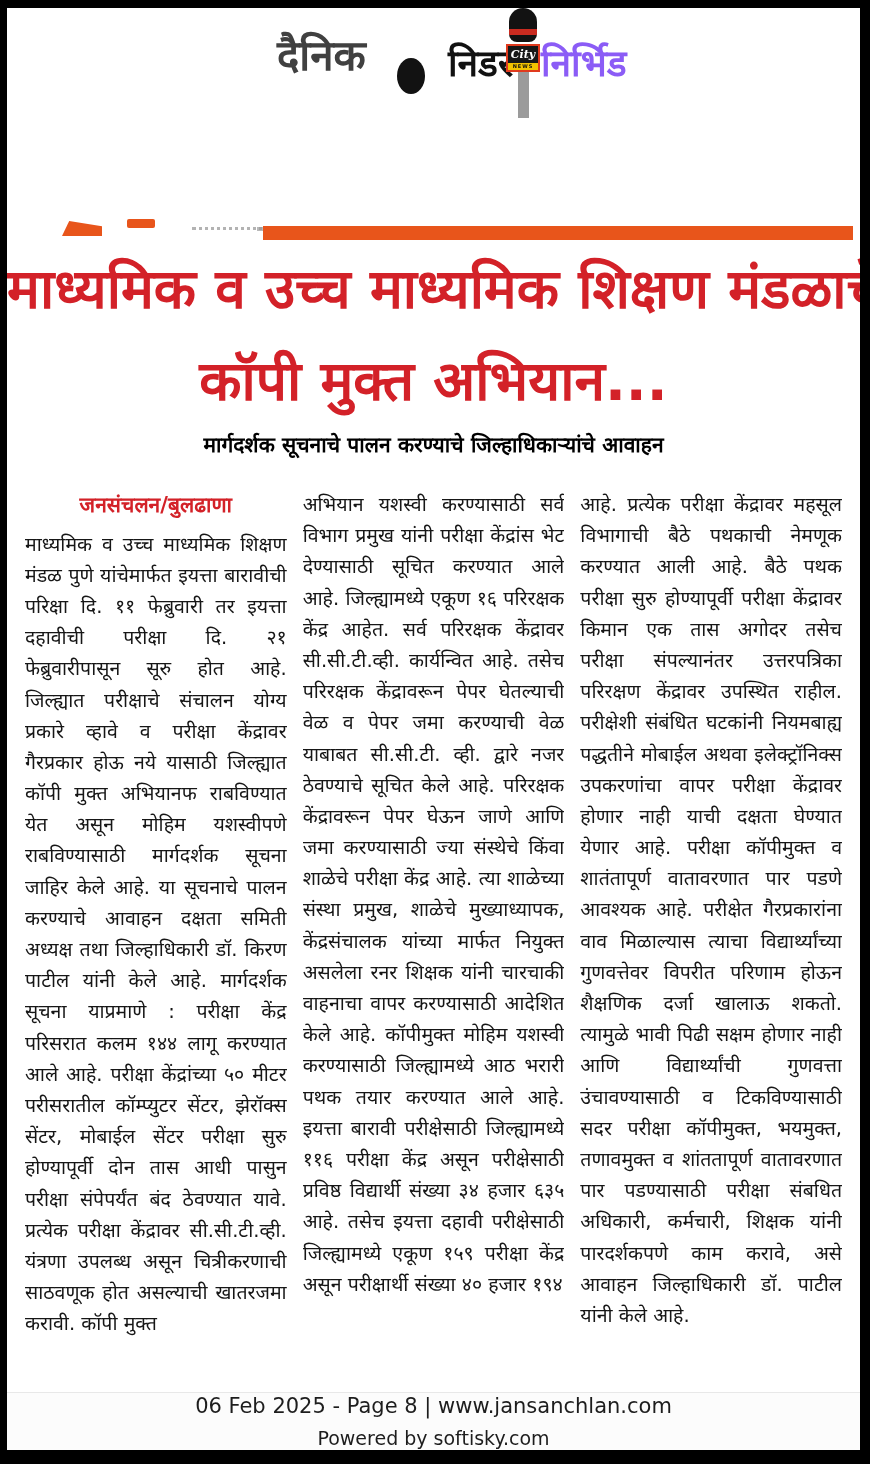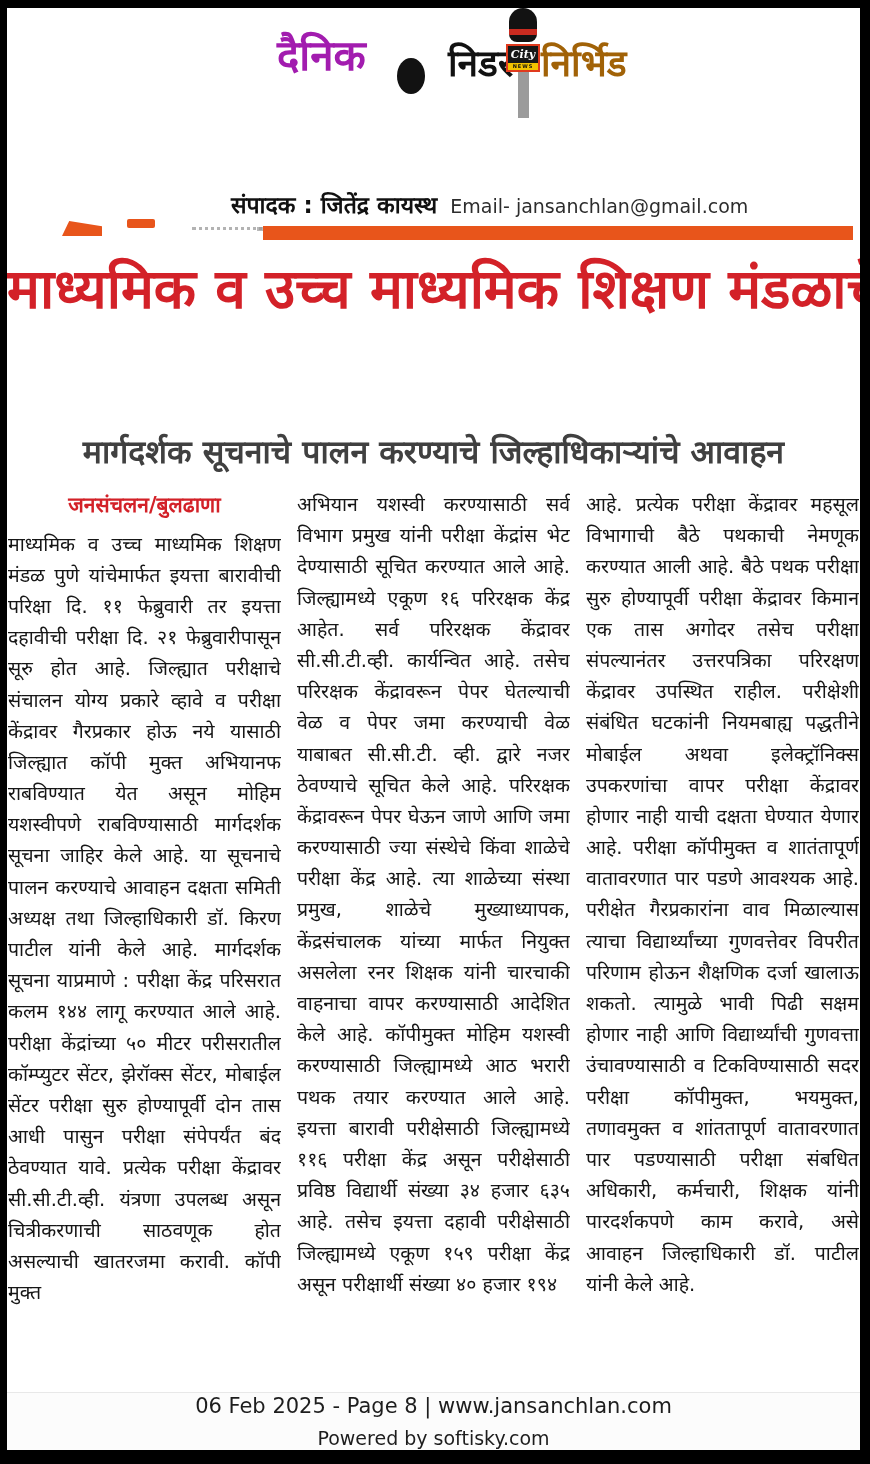--- a/index.html
+++ b/index.html
@@ -15,38 +15,38 @@
     position:absolute;left:7px;top:8px;right:10px;bottom:14px;
     background:#fff;
     display:flex;flex-direction:column;
     overflow:hidden;
   }
 
   
   .masthead{position:relative;height:207px;flex:0 0 auto;}
   .dainik{
     position:absolute;left:270px;top:25px;
-    font-size:42px;font-weight:bold;color:#a21caf;line-height:1.1;white-space:nowrap;
+    font-size:42px;font-weight:bold;color:#404040;line-height:1.1;white-space:nowrap;
   }
   .logo-main{
     position:absolute;left:228px;top:30px;
     font-size:92px;font-weight:bold;color:#e8551b;
     line-height:1.2;white-space:nowrap;letter-spacing:-2px;
   }
   .logo-dot{
     position:absolute;left:390px;top:50px;width:28px;height:36px;
     background:#121212;border-radius:50%;
   }
   .nidar{
     position:absolute;left:441px;top:28px;
     font-size:37px;font-weight:bold;color:#111;white-space:nowrap;
   }
   .nirbhid{
     position:absolute;left:534px;top:28px;
-    font-size:37px;font-weight:bold;color:#a16207;white-space:nowrap;text-align:center;
+    font-size:37px;font-weight:bold;color:#8b5cf6;white-space:nowrap;text-align:center;
   }
   .mic{position:absolute;left:498px;top:0;width:38px;height:112px;z-index:3;}
   .mic-stem{
     position:absolute;left:13px;top:58px;width:11px;height:52px;
     background:#9b9b9b;
   }
   .mic-head{
     position:absolute;left:4px;top:0;width:28px;height:34px;
     background:#121212;
     border-radius:14px 14px 8px 8px;
@@ -106,29 +106,29 @@
 
   
   .headline{
     flex:0 0 auto;height:188px;
     text-align:center;color:#d32128;
     font-weight:bold;font-size:55px;line-height:1.68;
     white-space:nowrap;overflow:hidden;
   }
   .subheadline{
     flex:0 0 auto;height:48px;
-    text-align:center;color:#404040;
-    font-weight:bold;font-size:32px;line-height:1.35;
+    text-align:center;color:#000000;
+    font-weight:bold;font-size:21px;line-height:1.35;
     white-space:nowrap;overflow:hidden;
   }
 
   
   .article{
     flex:0 0 auto;height:903px;
-    margin-top:10px;padding:0 1px;
+    margin-top:10px;padding:0 18px;
     display:flex;gap:16px;overflow:hidden;
   }
   .col{
     flex:1 1 0;min-width:0;
     font-size:19.5px;line-height:1.6;color:#161616;
     text-align:justify;overflow:hidden;
   }
   .dateline{
     text-align:center;color:#d32128;font-weight:bold;
     font-size:21px;margin-bottom:6px;
@@ -160,36 +160,33 @@
         <div class="mic-stem"></div>
         <div class="mic-head">
           <div class="mic-stripe"></div>
         </div>
         <div class="mic-flag">
           <div class="mic-flag-inner">City</div>
           <div class="mic-flag-news">NEWS</div>
         </div>
       </div>
 
-      <div class="editor-line">
-        <span class="editor-name">संपादक : जितेंद्र कायस्थ</span>
-        <span class="editor-email">Email- jansanchlan@gmail.com</span>
-      </div>
     </div>
 
     <div class="cutband">
       <div class="frag1"></div>
       <div class="frag2"></div>
       <div class="frag-text"></div>
       <div class="frag-text2"></div>
       <div class="orange-bar"></div>
     </div>
 
     <div class="headline">
       <div>माध्यमिक व उच्च माध्यमिक शिक्षण मंडळाचे</div>
+      <div>कॉपी मुक्त अभियान...</div>
     </div>
     <div class="subheadline">मार्गदर्शक सूचनाचे पालन करण्याचे जिल्हाधिकाऱ्यांचे आवाहन</div>
 
     <div class="article">
       <div class="col">
         <div class="dateline">जनसंचलन/बुलढाणा</div>
         <span>माध्यमिक व उच्च माध्यमिक शिक्षण मंडळ पुणे यांचेमार्फत इयत्ता बारावीची परिक्षा दि. ११ फेब्रुवारी तर इयत्ता दहावीची परीक्षा दि. २१ फेब्रुवारीपासून सूरु होत आहे. जिल्ह्यात परीक्षाचे संचालन योग्य प्रकारे व्हावे व परीक्षा केंद्रावर गैरप्रकार होऊ नये यासाठी जिल्ह्यात कॉपी मुक्त अभियानफ राबविण्यात येत असून मोहिम यशस्वीपणे राबविण्यासाठी मार्गदर्शक सूचना जाहिर केले आहे. या सूचनाचे पालन करण्याचे आवाहन दक्षता समिती अध्यक्ष तथा जिल्हाधिकारी डॉ. किरण पाटील यांनी केले आहे. मार्गदर्शक सूचना याप्रमाणे : परीक्षा केंद्र परिसरात कलम १४४ लागू करण्यात आले आहे. परीक्षा केंद्रांच्या ५० मीटर परीसरातील कॉम्प्युटर सेंटर, झेरॉक्स सेंटर, मोबाईल सेंटर परीक्षा सुरु होण्यापूर्वी दोन तास आधी पासुन परीक्षा संपेपर्यंत बंद ठेवण्यात यावे. प्रत्येक परीक्षा केंद्रावर सी.सी.टी.व्ही. यंत्रणा उपलब्ध असून चित्रीकरणाची साठवणूक होत असल्याची खातरजमा करावी. कॉपी मुक्त</span>
       </div>
       <div class="col">
         <span>अभियान यशस्वी करण्यासाठी सर्व विभाग प्रमुख यांनी परीक्षा केंद्रांस भेट देण्यासाठी सूचित करण्यात आले आहे. जिल्ह्यामध्ये एकूण १६ परिरक्षक केंद्र आहेत. सर्व परिरक्षक केंद्रावर सी.सी.टी.व्ही. कार्यन्वित आहे. तसेच परिरक्षक केंद्रावरून पेपर घेतल्याची वेळ व पेपर जमा करण्याची वेळ याबाबत सी.सी.टी. व्ही. द्वारे नजर ठेवण्याचे सूचित केले आहे. परिरक्षक केंद्रावरून पेपर घेऊन जाणे आणि जमा करण्यासाठी ज्या संस्थेचे किंवा शाळेचे परीक्षा केंद्र आहे. त्या शाळेच्या संस्था प्रमुख, शाळेचे मुख्याध्यापक, केंद्रसंचालक यांच्या मार्फत नियुक्त असलेला रनर शिक्षक यांनी चारचाकी वाहनाचा वापर करण्यासाठी आदेशित केले आहे. कॉपीमुक्त मोहिम यशस्वी करण्यासाठी जिल्ह्यामध्ये आठ भरारी पथक तयार करण्यात आले आहे. इयत्ता बारावी परीक्षेसाठी जिल्ह्यामध्ये ११६ परीक्षा केंद्र असून परीक्षेसाठी प्रविष्ठ विद्यार्थी संख्या ३४ हजार ६३५ आहे. तसेच इयत्ता दहावी परीक्षेसाठी जिल्ह्यामध्ये एकूण १५९ परीक्षा केंद्र असून परीक्षार्थी संख्या ४० हजार १९४</span>

